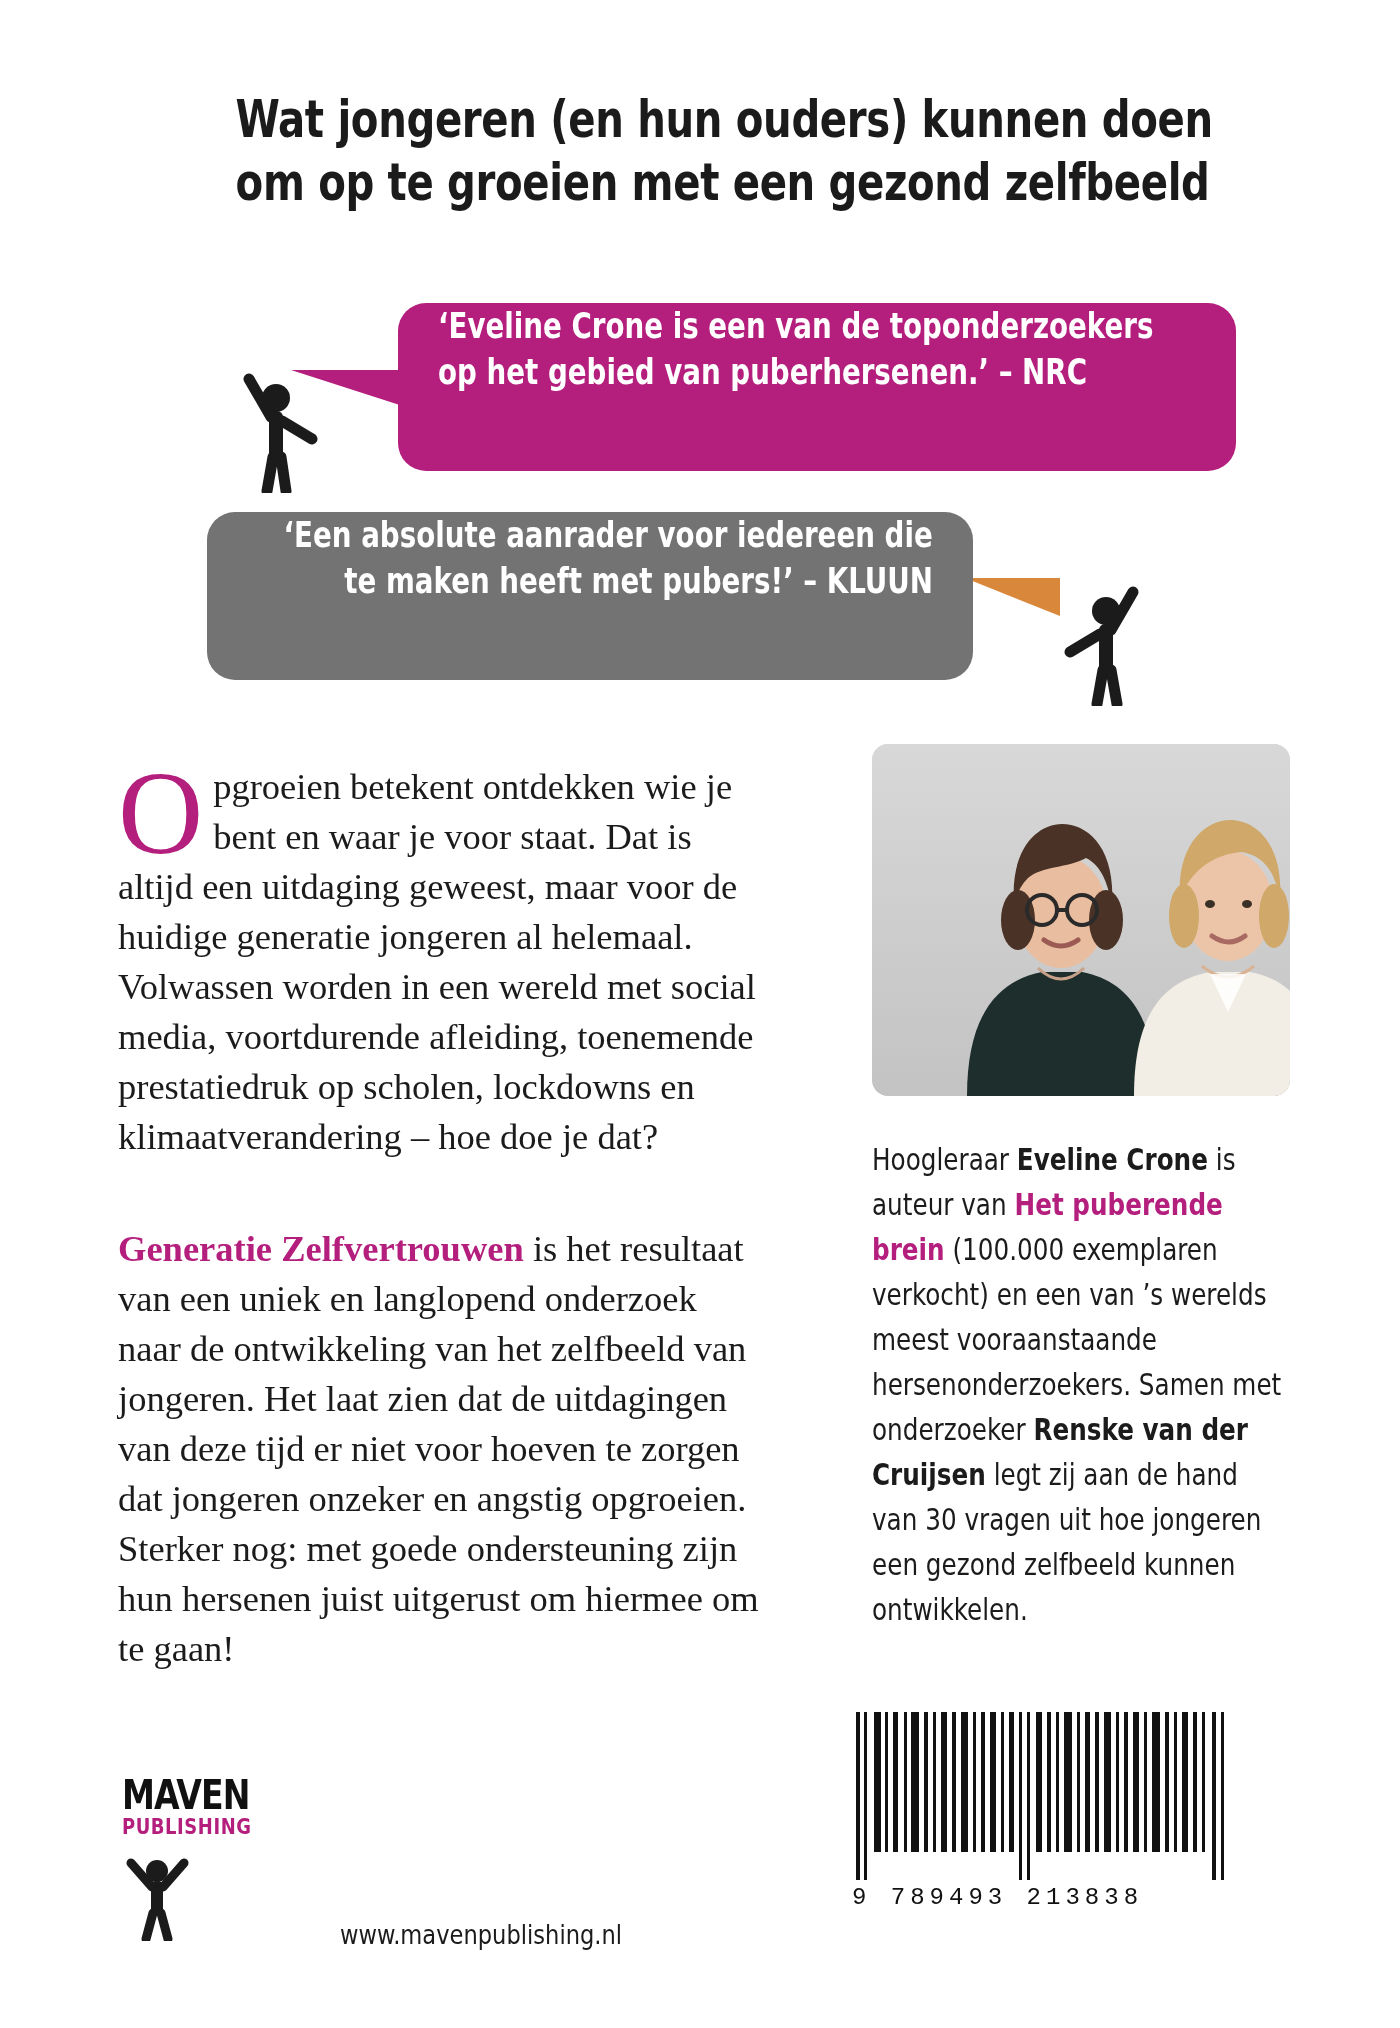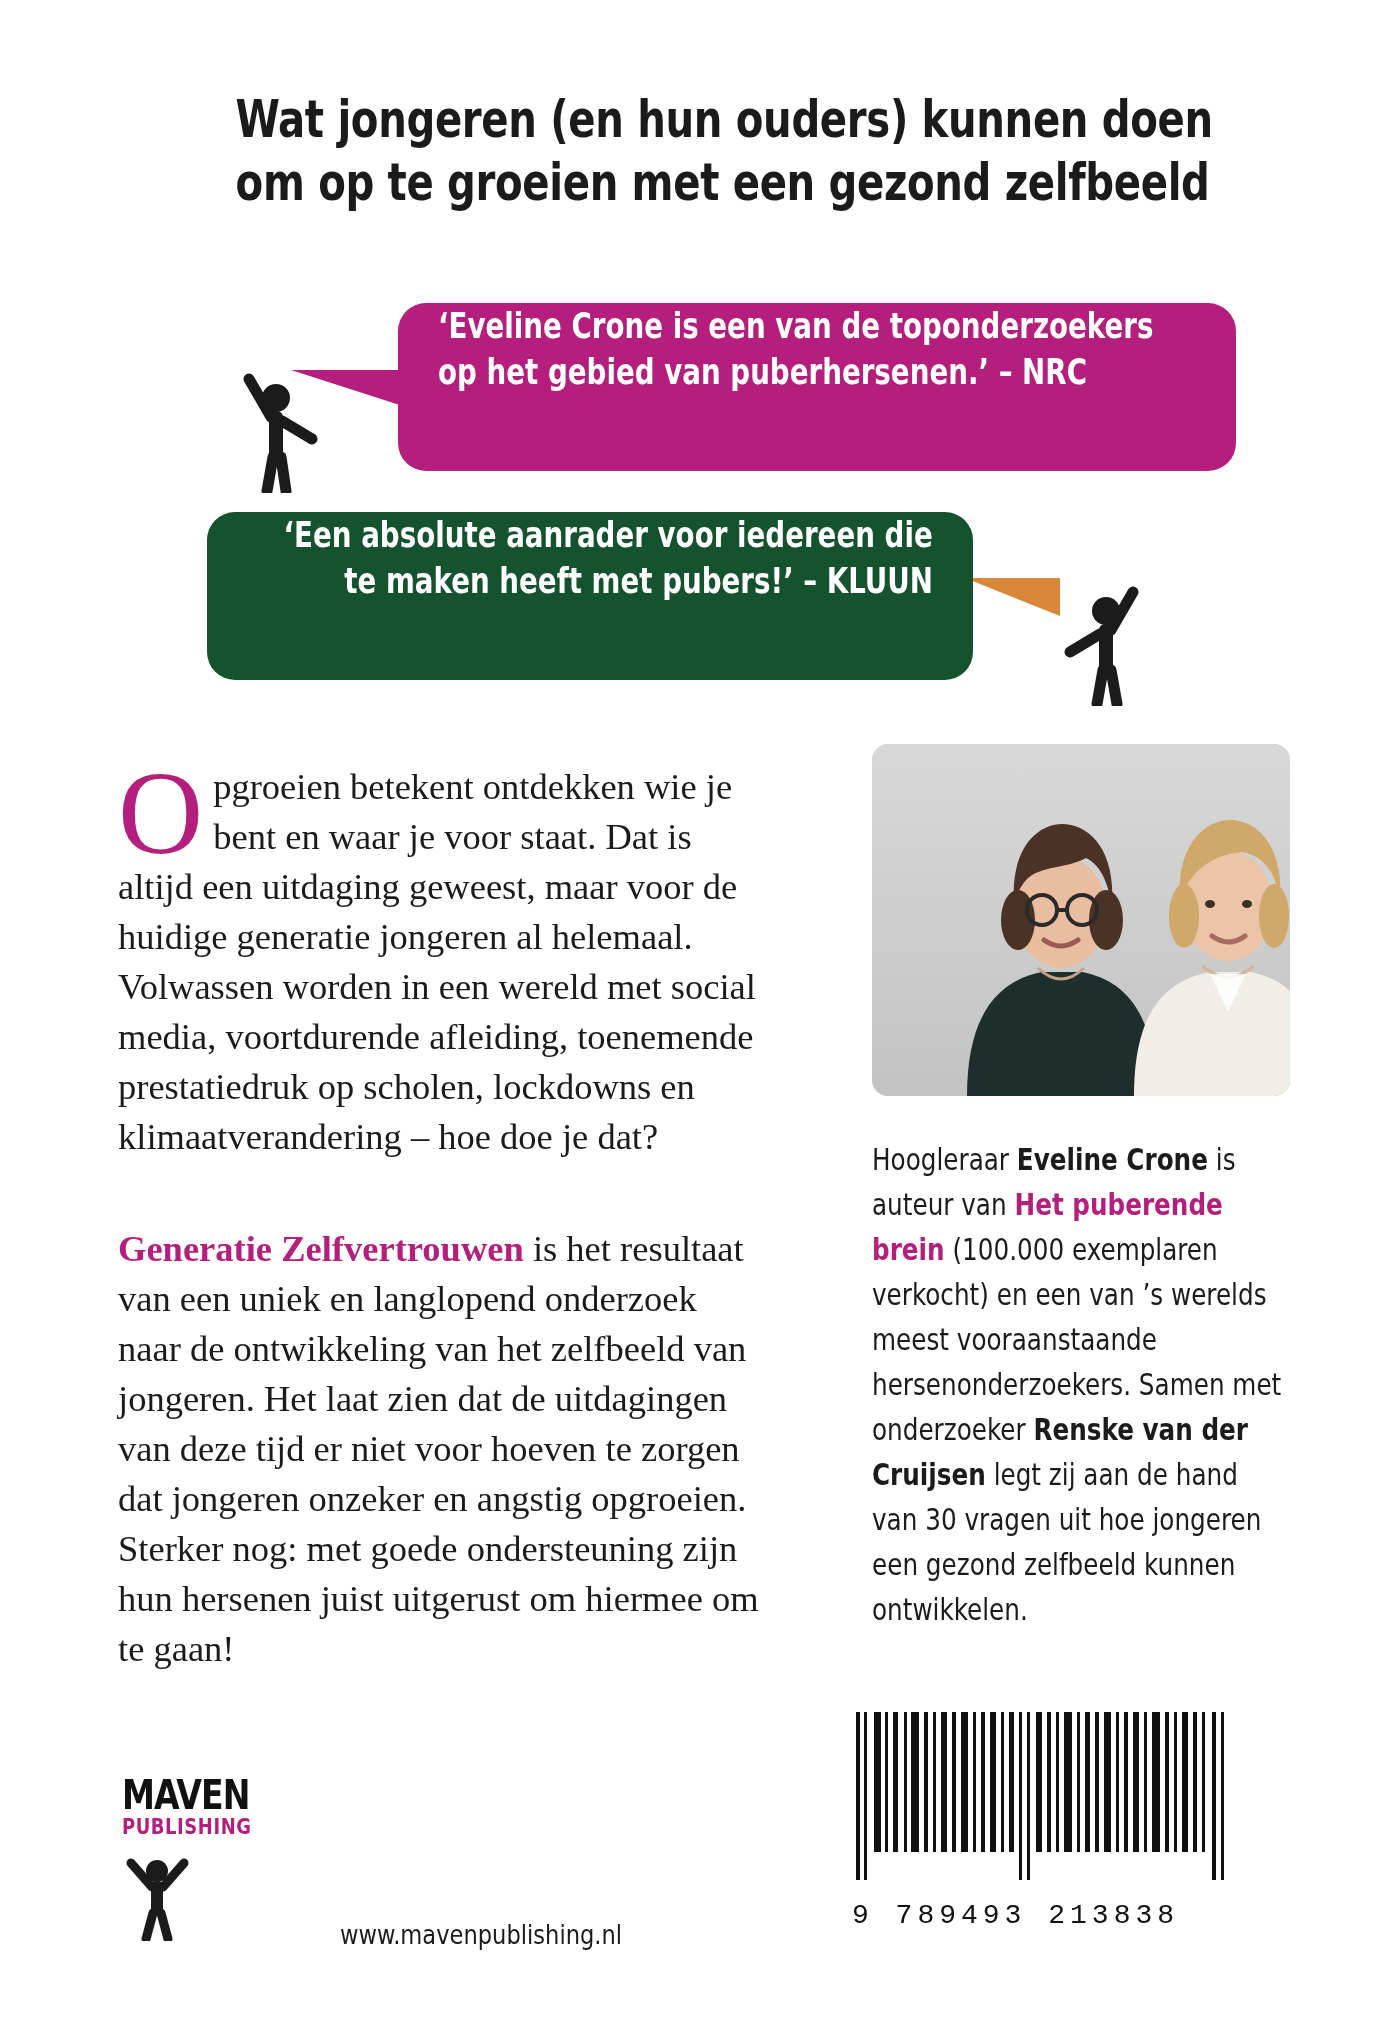--- a/index.html
+++ b/index.html
@@ -83,21 +83,21 @@
     border-width: 0 118px 38px 0;
     border-color: transparent #b41e7d transparent transparent;
   }
 
   
   #bubble-orange {
     left: 207px;
     top: 512px;
     width: 766px;
     height: 168px;
-    background: #14532d;
+    background: #737373;
     padding: 0 40px 0 0;
     align-items: flex-end;
   }
   #bubble-orange .bubble-text {
     text-align: right;
     transform-origin: right center;
   }
   #bubble-orange-tail {
     position: absolute;
     left: 965px;
@@ -213,23 +213,23 @@
     left: 852px;
     top: 1712px;
     width: 380px;
   }
   #barcode-bars {
     height: 168px;
     width: 380px;
     display: block;
   }
   #barcode-digits {
-    margin-top: 20px;
+    margin-top: 4px;
     font-family: "Liberation Mono", "DejaVu Sans Mono", monospace;
-    font-size: 28px;
+    font-size: 24px;
     letter-spacing: 5px;
     color: #111;
     white-space: nowrap;
   }
 </style>
 </head>
 <body>
 
 <div class="page">
 

